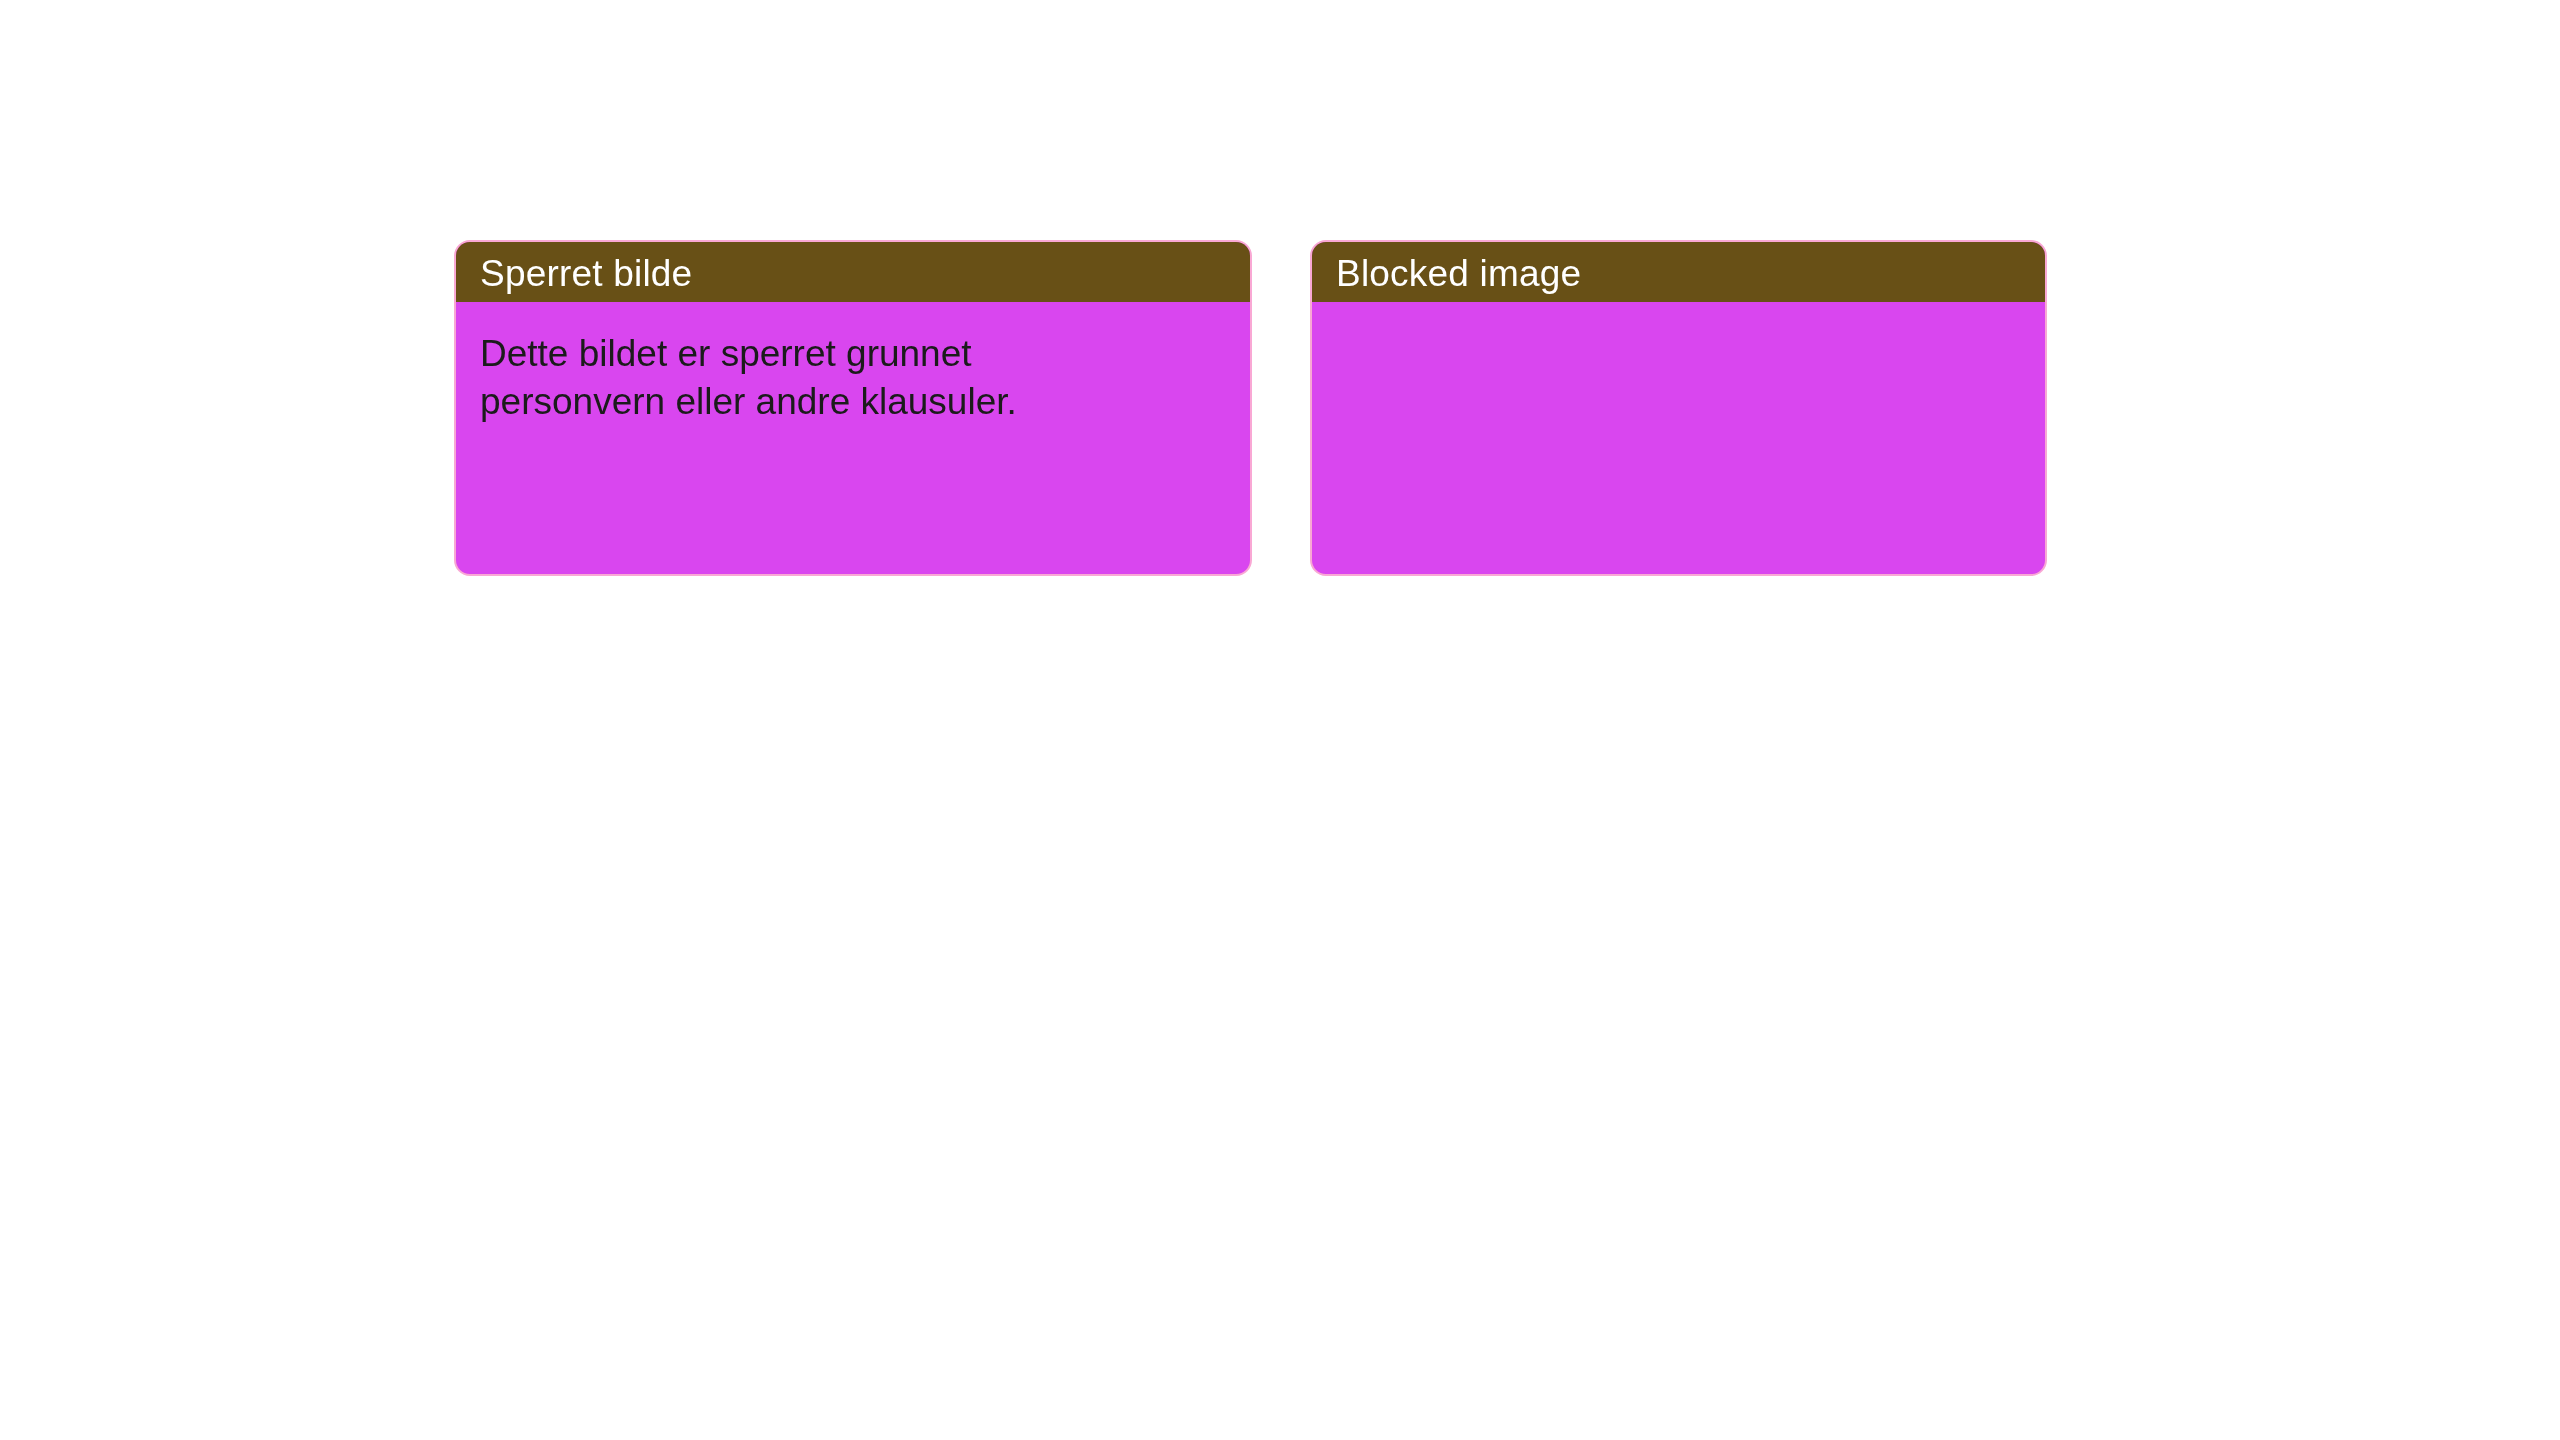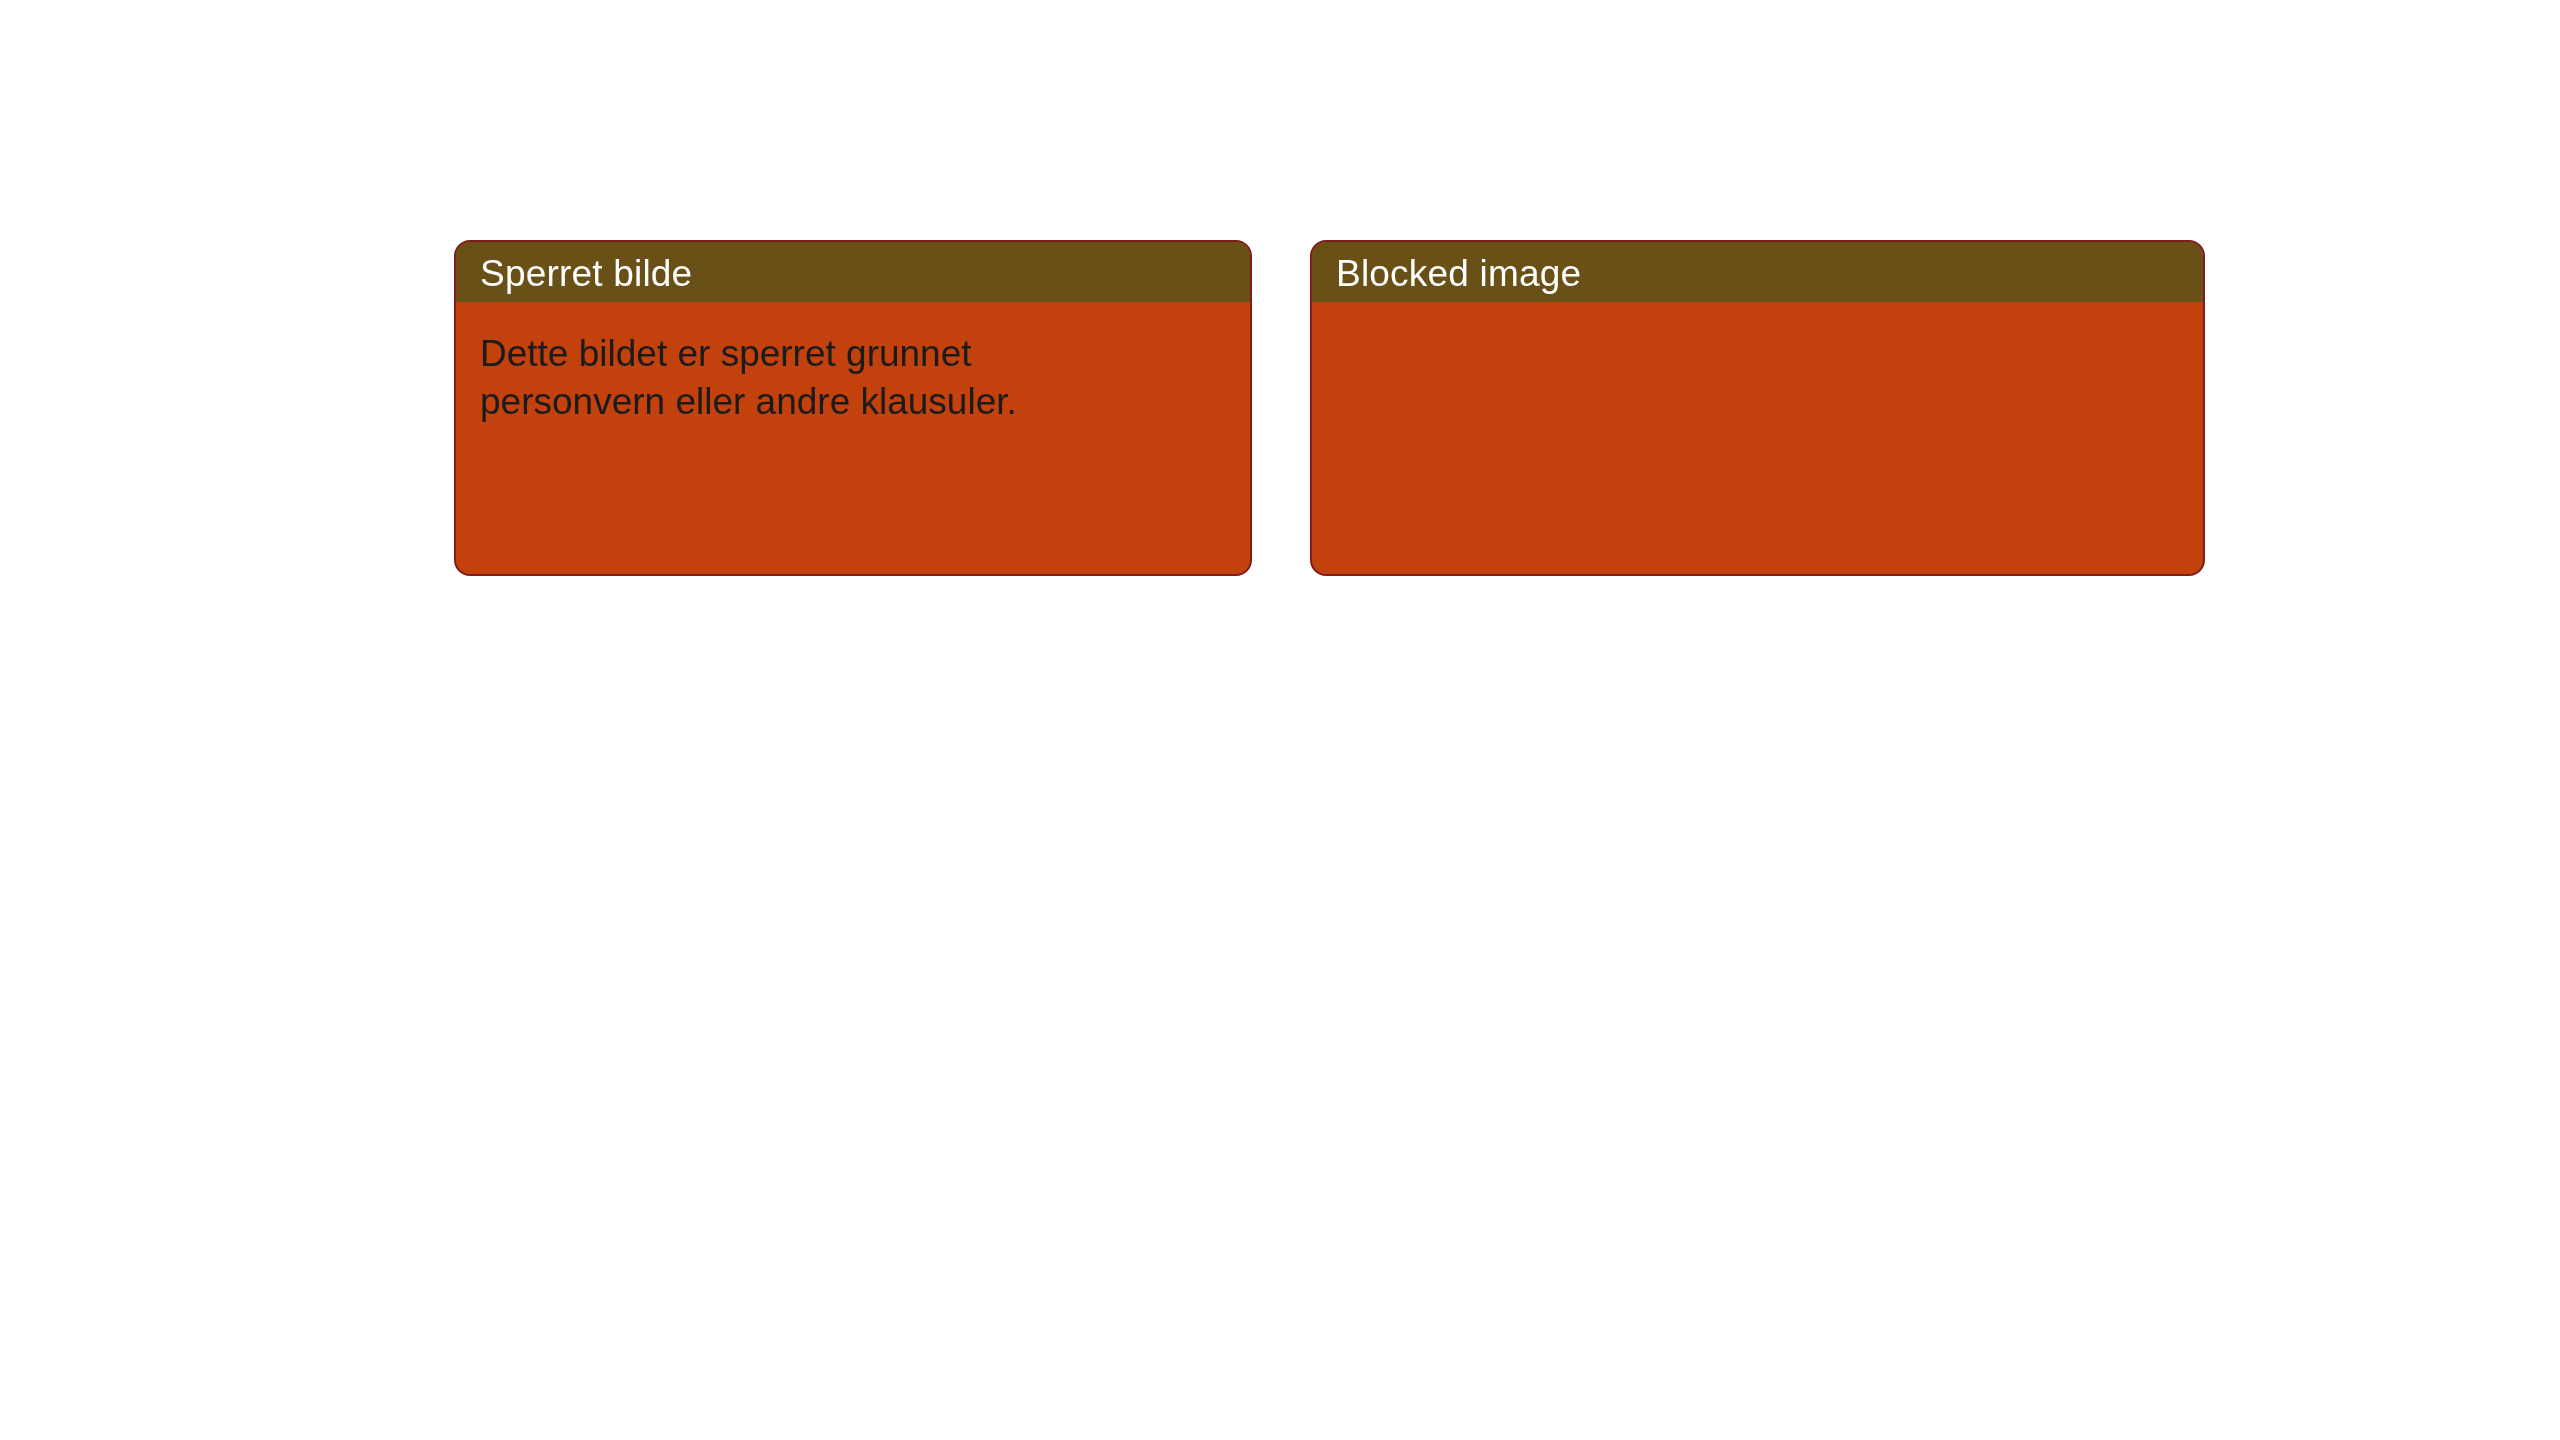--- a/index.html
+++ b/index.html
@@ -12,32 +12,32 @@
     background: #ffffff;
     font-family: "Liberation Sans", sans-serif;
     position: relative;
     overflow: hidden;
   }
   .card {
     position: absolute;
     top: 240px;
     height: 336px;
     box-sizing: border-box;
-    background: #c2410c;
-    border: 2px solid #7f1d1d;
+    background: #d946ef;
+    border: 2px solid #f9a8d4;
     border-radius: 16px;
     overflow: hidden;
   }
   .card.norwegian {
     left: 454px;
     width: 798px;
   }
   .card.english {
     left: 1310px;
-    width: 895px;
+    width: 737px;
   }
   .card-header {
     box-sizing: border-box;
     height: 60px;
     background: #685016;
     display: flex;
     align-items: center;
     padding: 2px 0 0 24px;
   }
   .card-title {

